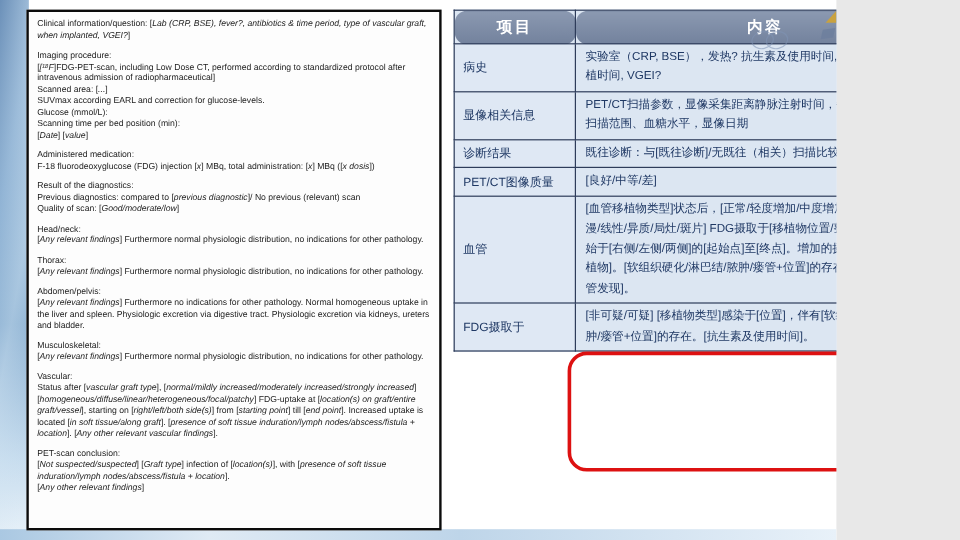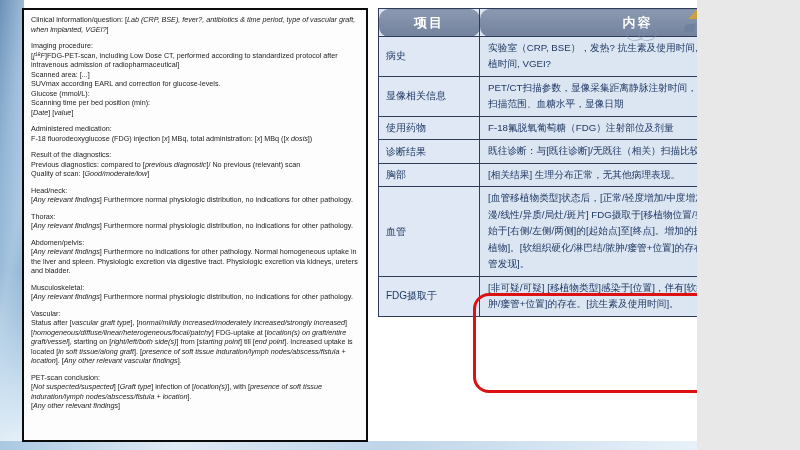--- a/index.html
+++ b/index.html
@@ -99,30 +99,26 @@
     <tbody>
         <tr>
           <td class="item">病史</td>
           <td class="content">实验室（CRP, BSE），发热? 抗生素及使用时间, 血管移植物类型, 移植时间, VGEI?</td>
         </tr>
         <tr>
           <td class="item">显像相关信息</td>
           <td class="content">PET/CT扫描参数，显像采集距离静脉注射时间，每个床位采集时间，扫描范围、血糖水平，显像日期</td>
         </tr>
         <tr>
-          <td class="item">使用药物</td>
-          <td class="content">F-18氟脱氧葡萄糖（FDG）注射部位及剂量</td>
-        </tr>
-        <tr>
           <td class="item">诊断结果</td>
           <td class="content">既往诊断：与[既往诊断]/无既往（相关）扫描比较</td>
         </tr>
         <tr>
-          <td class="item">胸部</td>
-          <td class="content">[相关结果] 生理分布正常，无其他病理表现。</td>
+          <td class="item">PET/CT图像质量</td>
+          <td class="content">[良好/中等/差]</td>
         </tr>
         <tr>
           <td class="item">血管</td>
           <td class="content">[血管移植物类型]状态后，[正常/轻度增加/中度增加/显著增加][均匀/弥漫/线性/异质/局灶/斑片] FDG摄取于[移植物位置/整个移植物/血管]，起始于[右侧/左侧/两侧]的[起始点]至[终点]。增加的摄取位于[软组织/沿移植物]。[软组织硬化/淋巴结/脓肿/瘘管+位置]的存在。[任何其他相关血管发现]。</td>
         </tr>
         <tr>
           <td class="item">FDG摄取于</td>
           <td class="content">[非可疑/可疑] [移植物类型]感染于[位置]，伴有[软组织硬化/淋巴结/脓肿/瘘管+位置]的存在。[抗生素及使用时间]。</td>
         </tr>
       </tbody>

